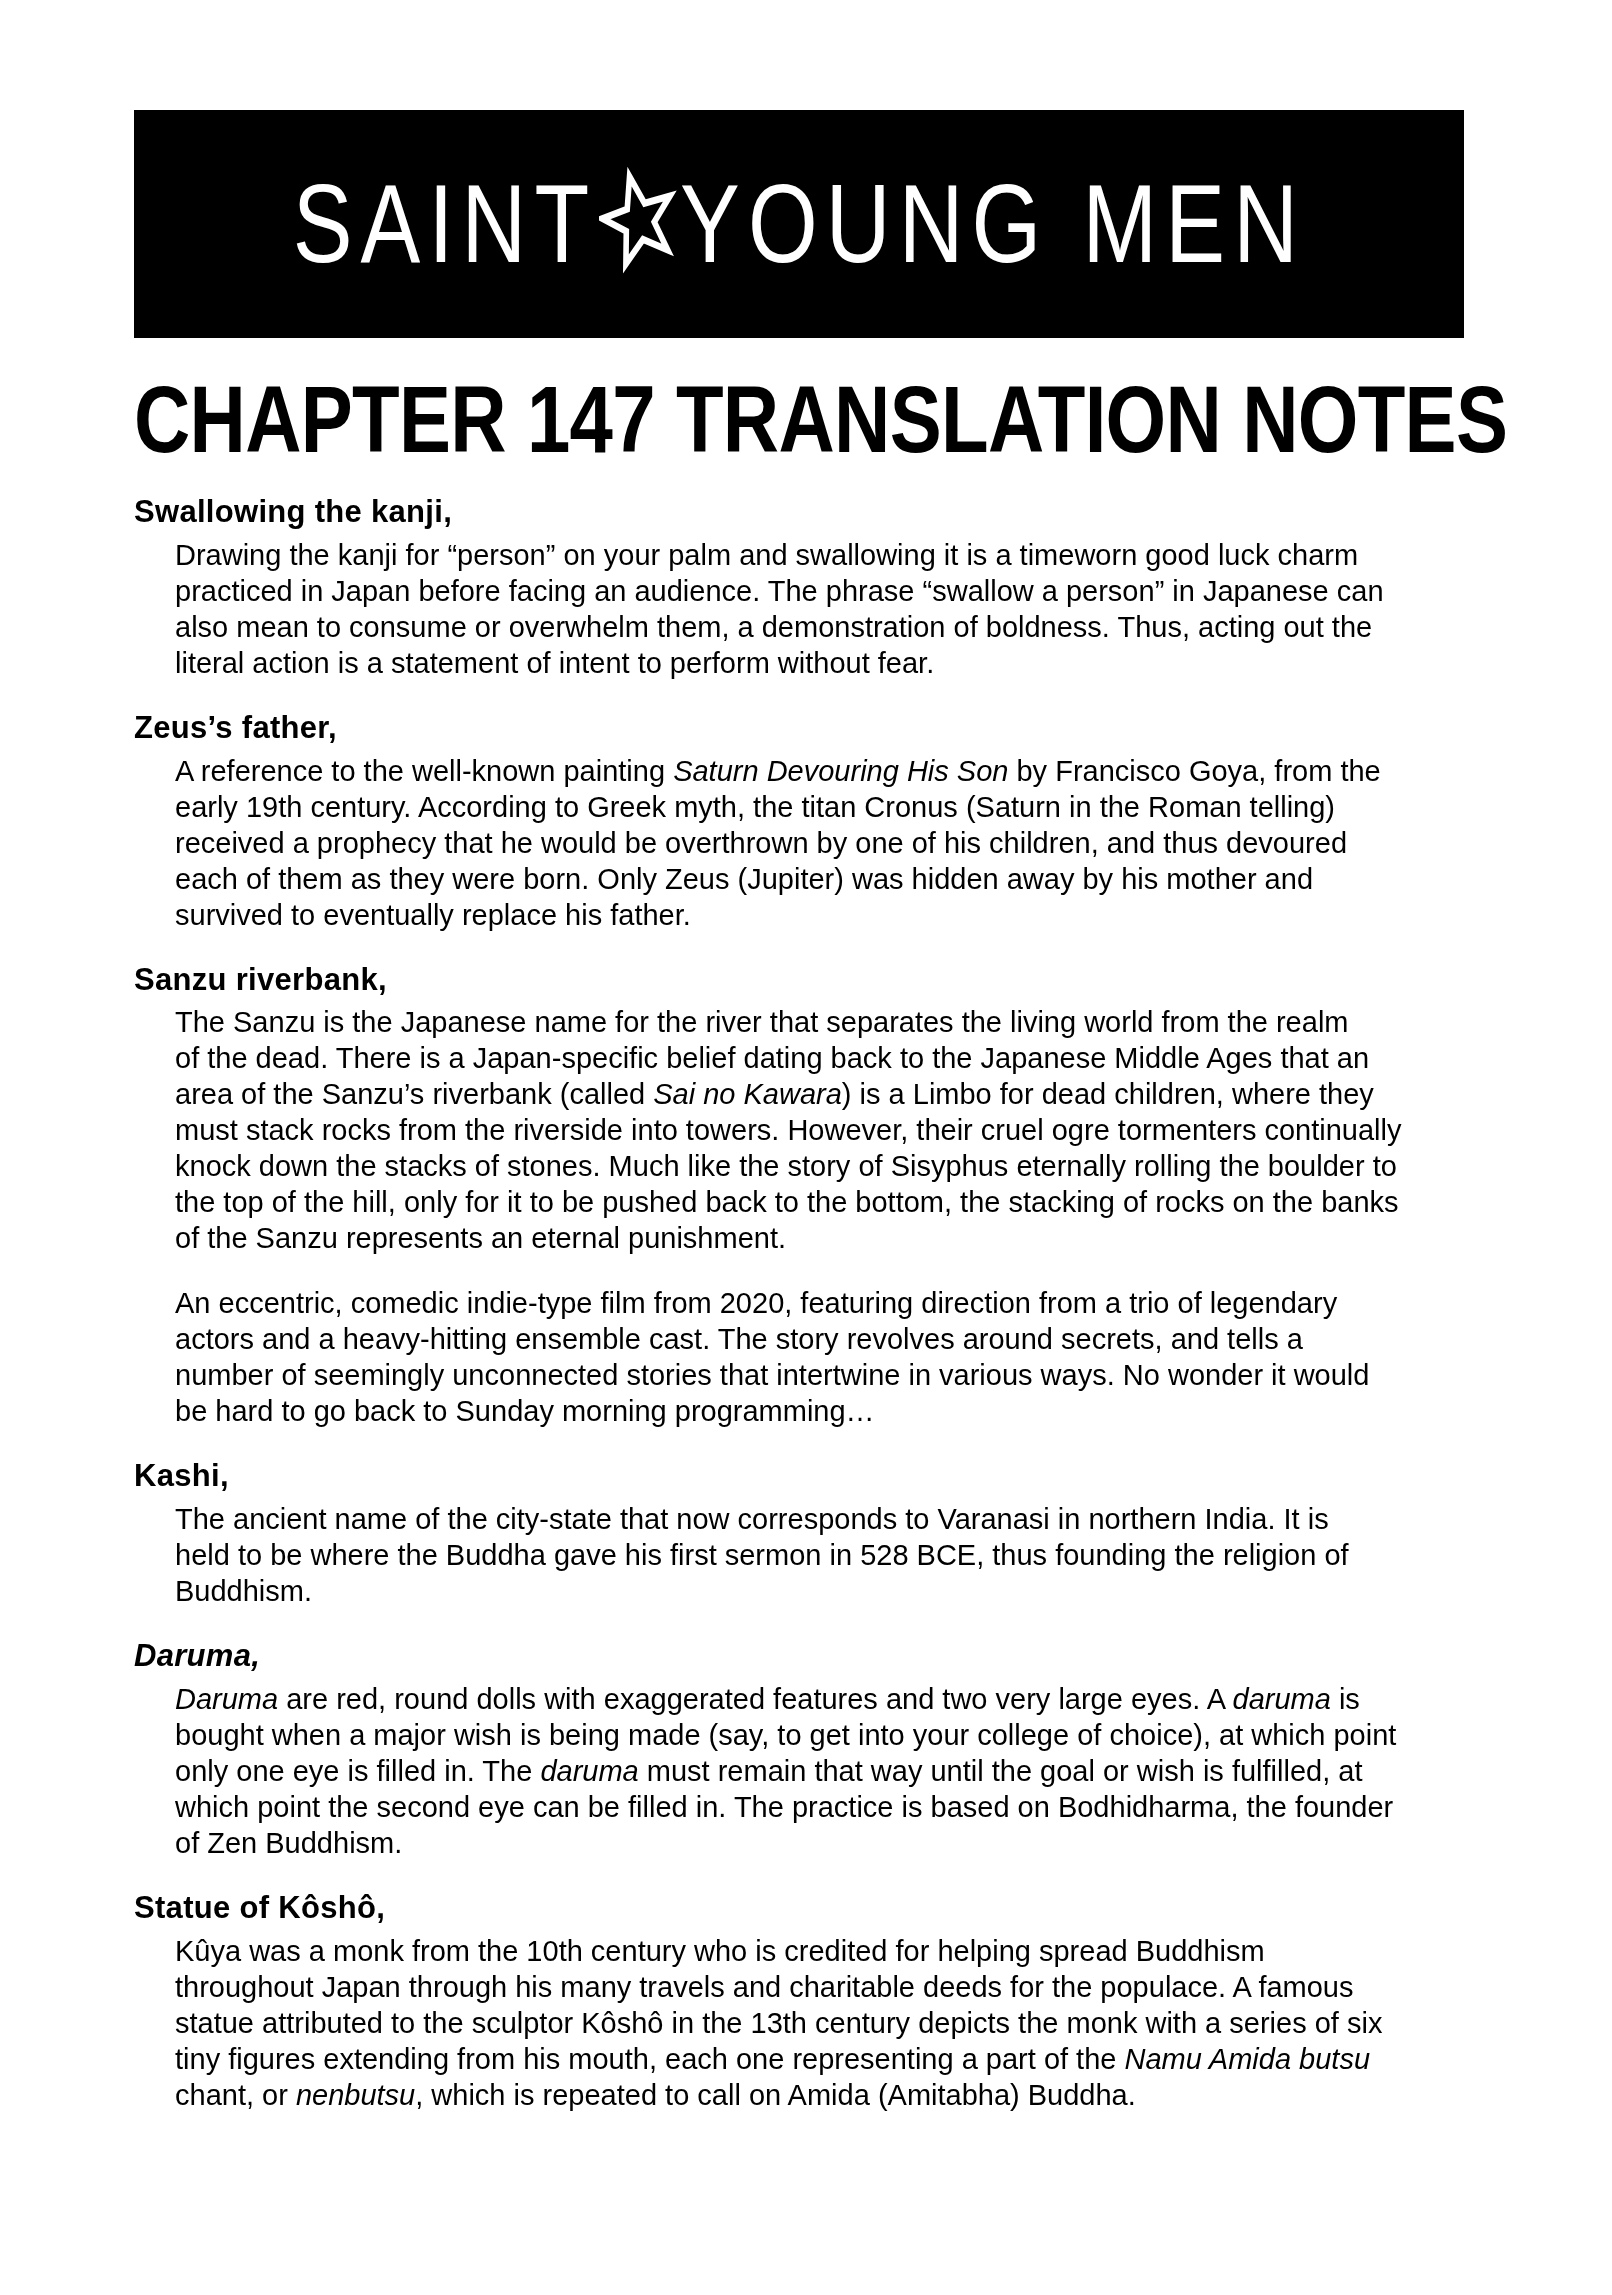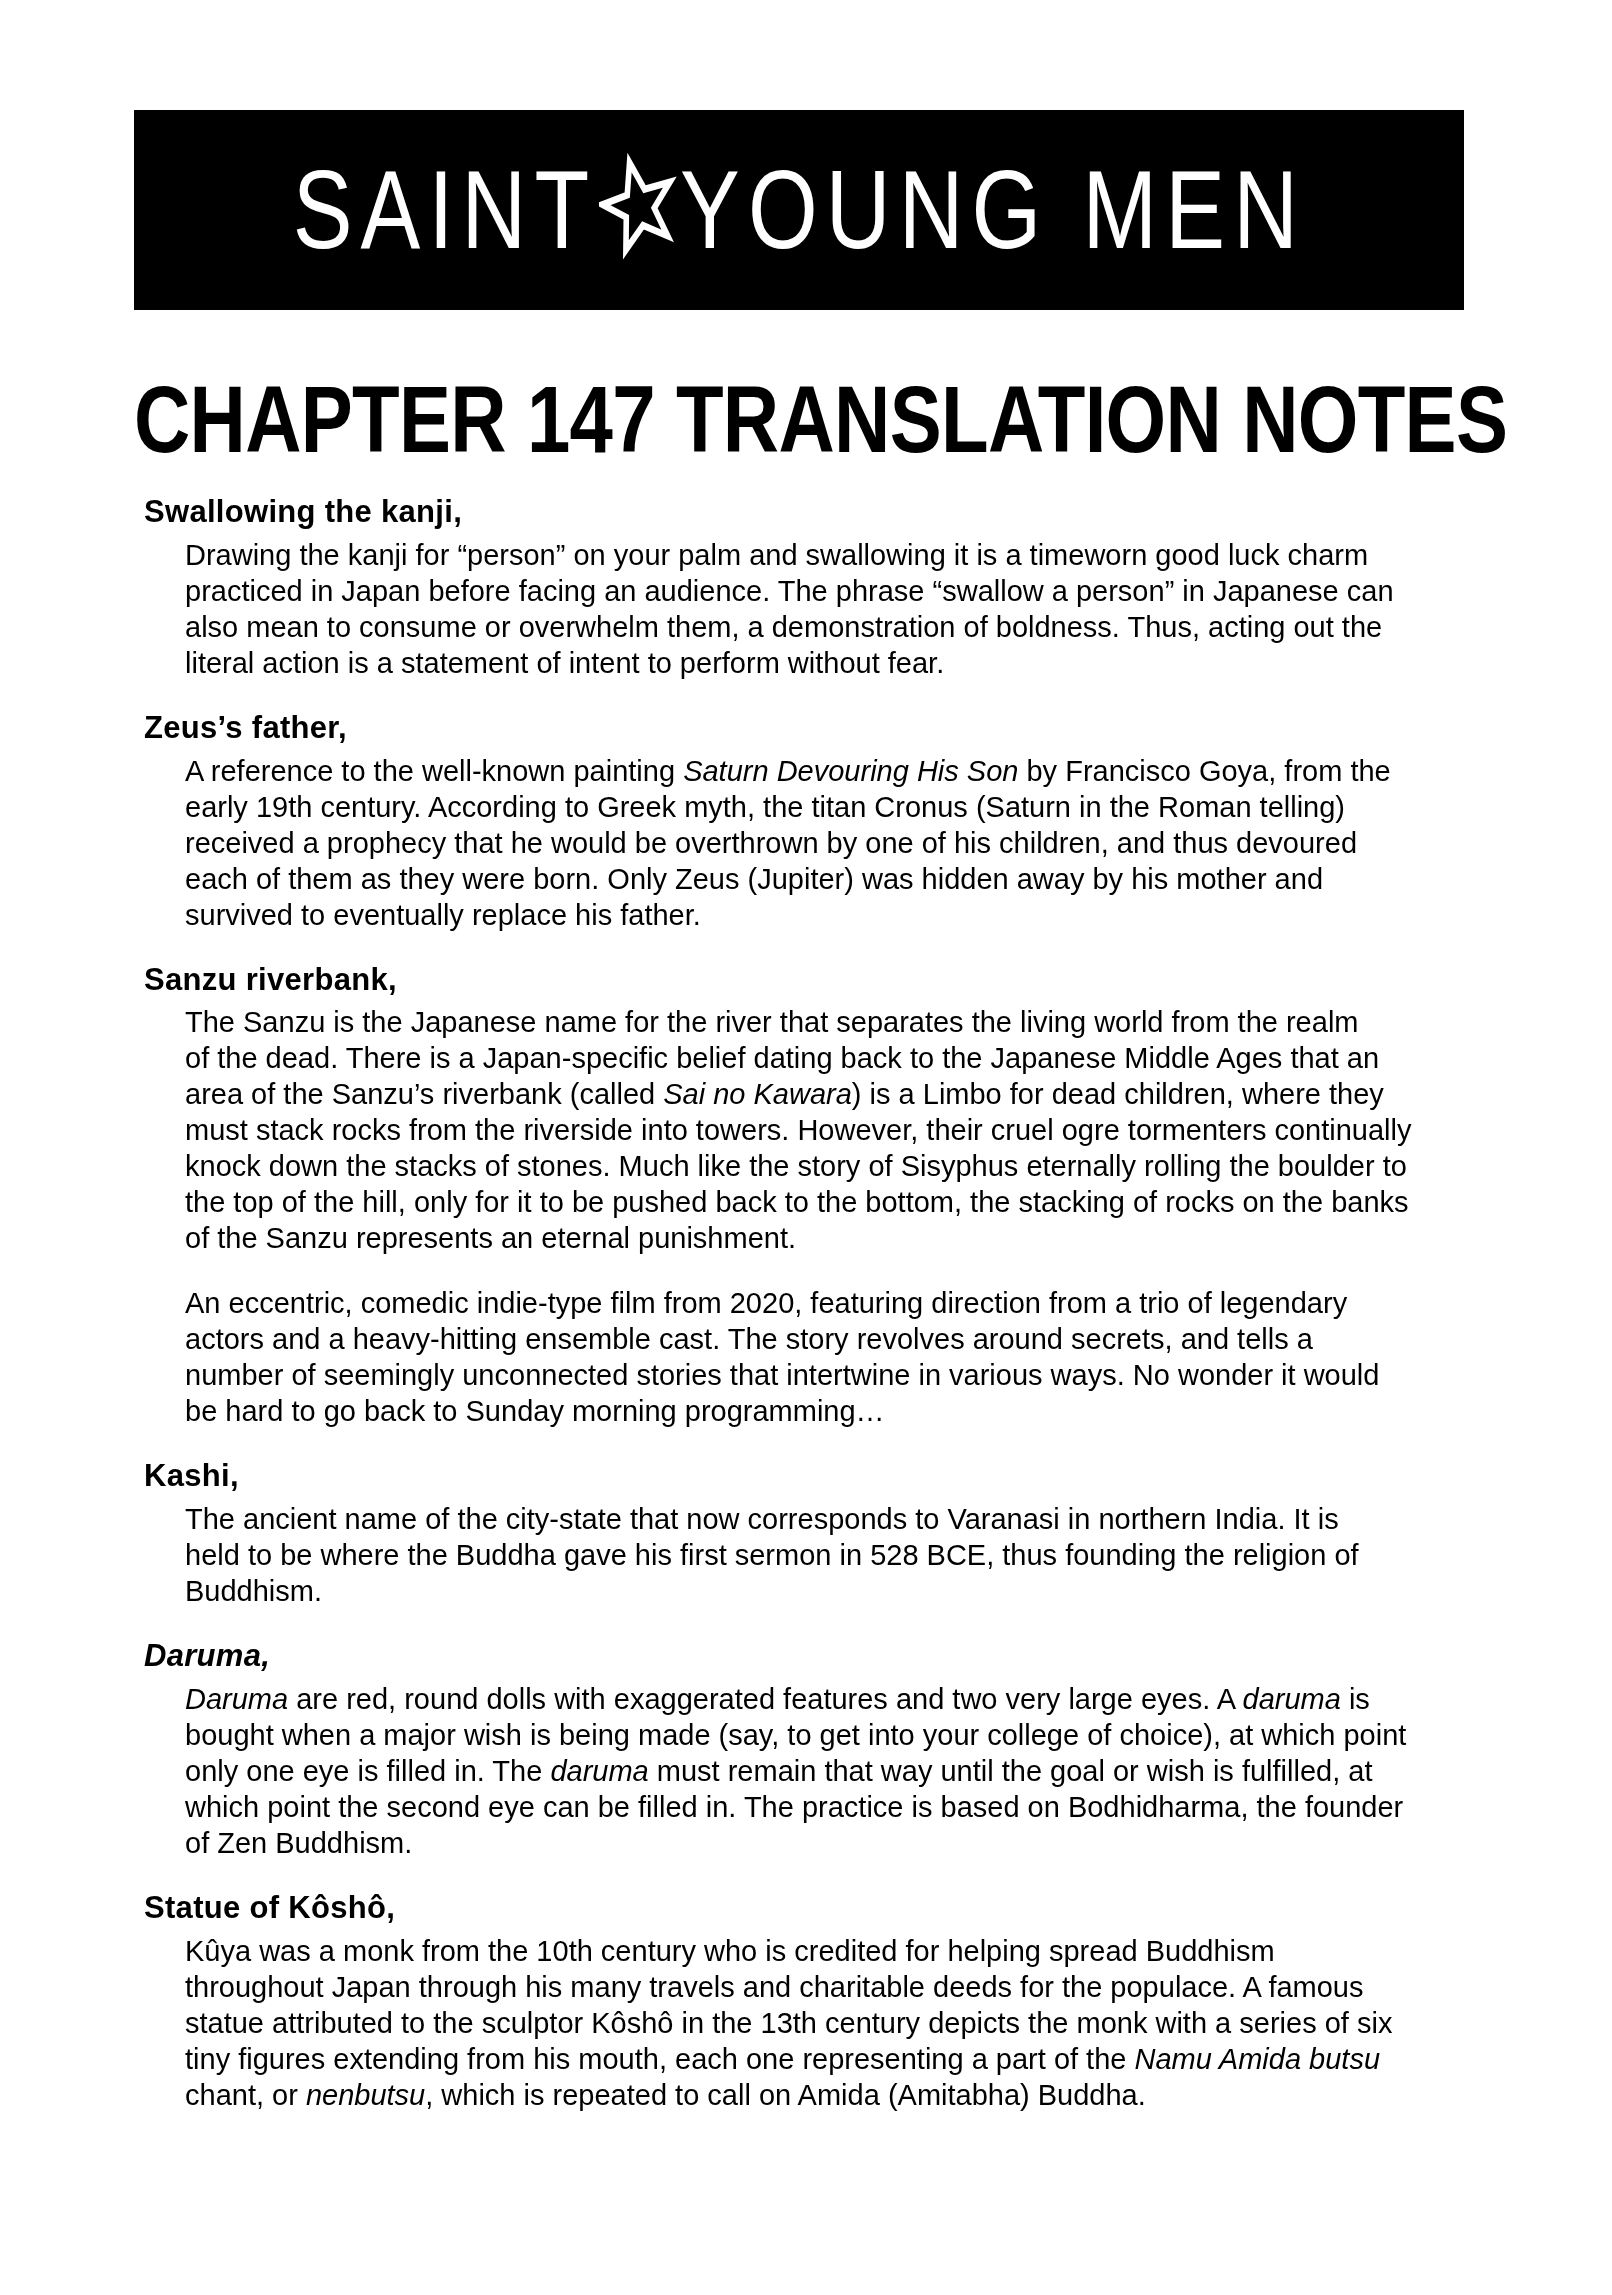--- a/index.html
+++ b/index.html
@@ -6,42 +6,42 @@
   html, body { background:#ffffff; }
   body {
     width:1612px; height:2295px;
     position:relative;
     font-family:"Liberation Sans", sans-serif;
     color:#000000;
     overflow:hidden;
   }
   .banner {
     position:absolute; left:134px; top:110px;
-    width:1330px; height:200px;
+    width:1330px; height:228px;
     background:var(--banner-bg,#000000);
     display:flex; align-items:center; justify-content:center;
   }
   .logo {
     display:flex; align-items:center; white-space:nowrap;
     color:var(--banner-text,#ffffff);
     font-size:112px; font-weight:normal; letter-spacing:10.2px;
     transform:scaleX(0.80); transform-origin:center center;
     line-height:1;
   }
   .logo .word { display:inline-block; }
   .star-svg { width:100px; height:112px; flex:none; margin:0 1.7px 5.1px 1.7px; }
   .page-title {
     position:absolute; left:134px; top:372px;
     font-size:95px; font-weight:bold; letter-spacing:-0.8px;
     white-space:nowrap; line-height:1.0;
     transform:scaleX(0.82); transform-origin:left center;
     color:var(--text,#000000);
   }
   .notes {
-    position:absolute; left:144px; top:494px; width:1393px;
+    position:absolute; left:134px; top:494px; width:1393px;
   }
   .note-section { margin-bottom:29px; }
   .note-heading {
     font-size:31px; font-weight:bold; line-height:36px;
     letter-spacing:0.3px; margin-bottom:6.8px;
   }
   .note-heading.it { font-style:italic; }
   .note-body {
     font-size:29px; line-height:36px;
     white-space:pre-wrap;

